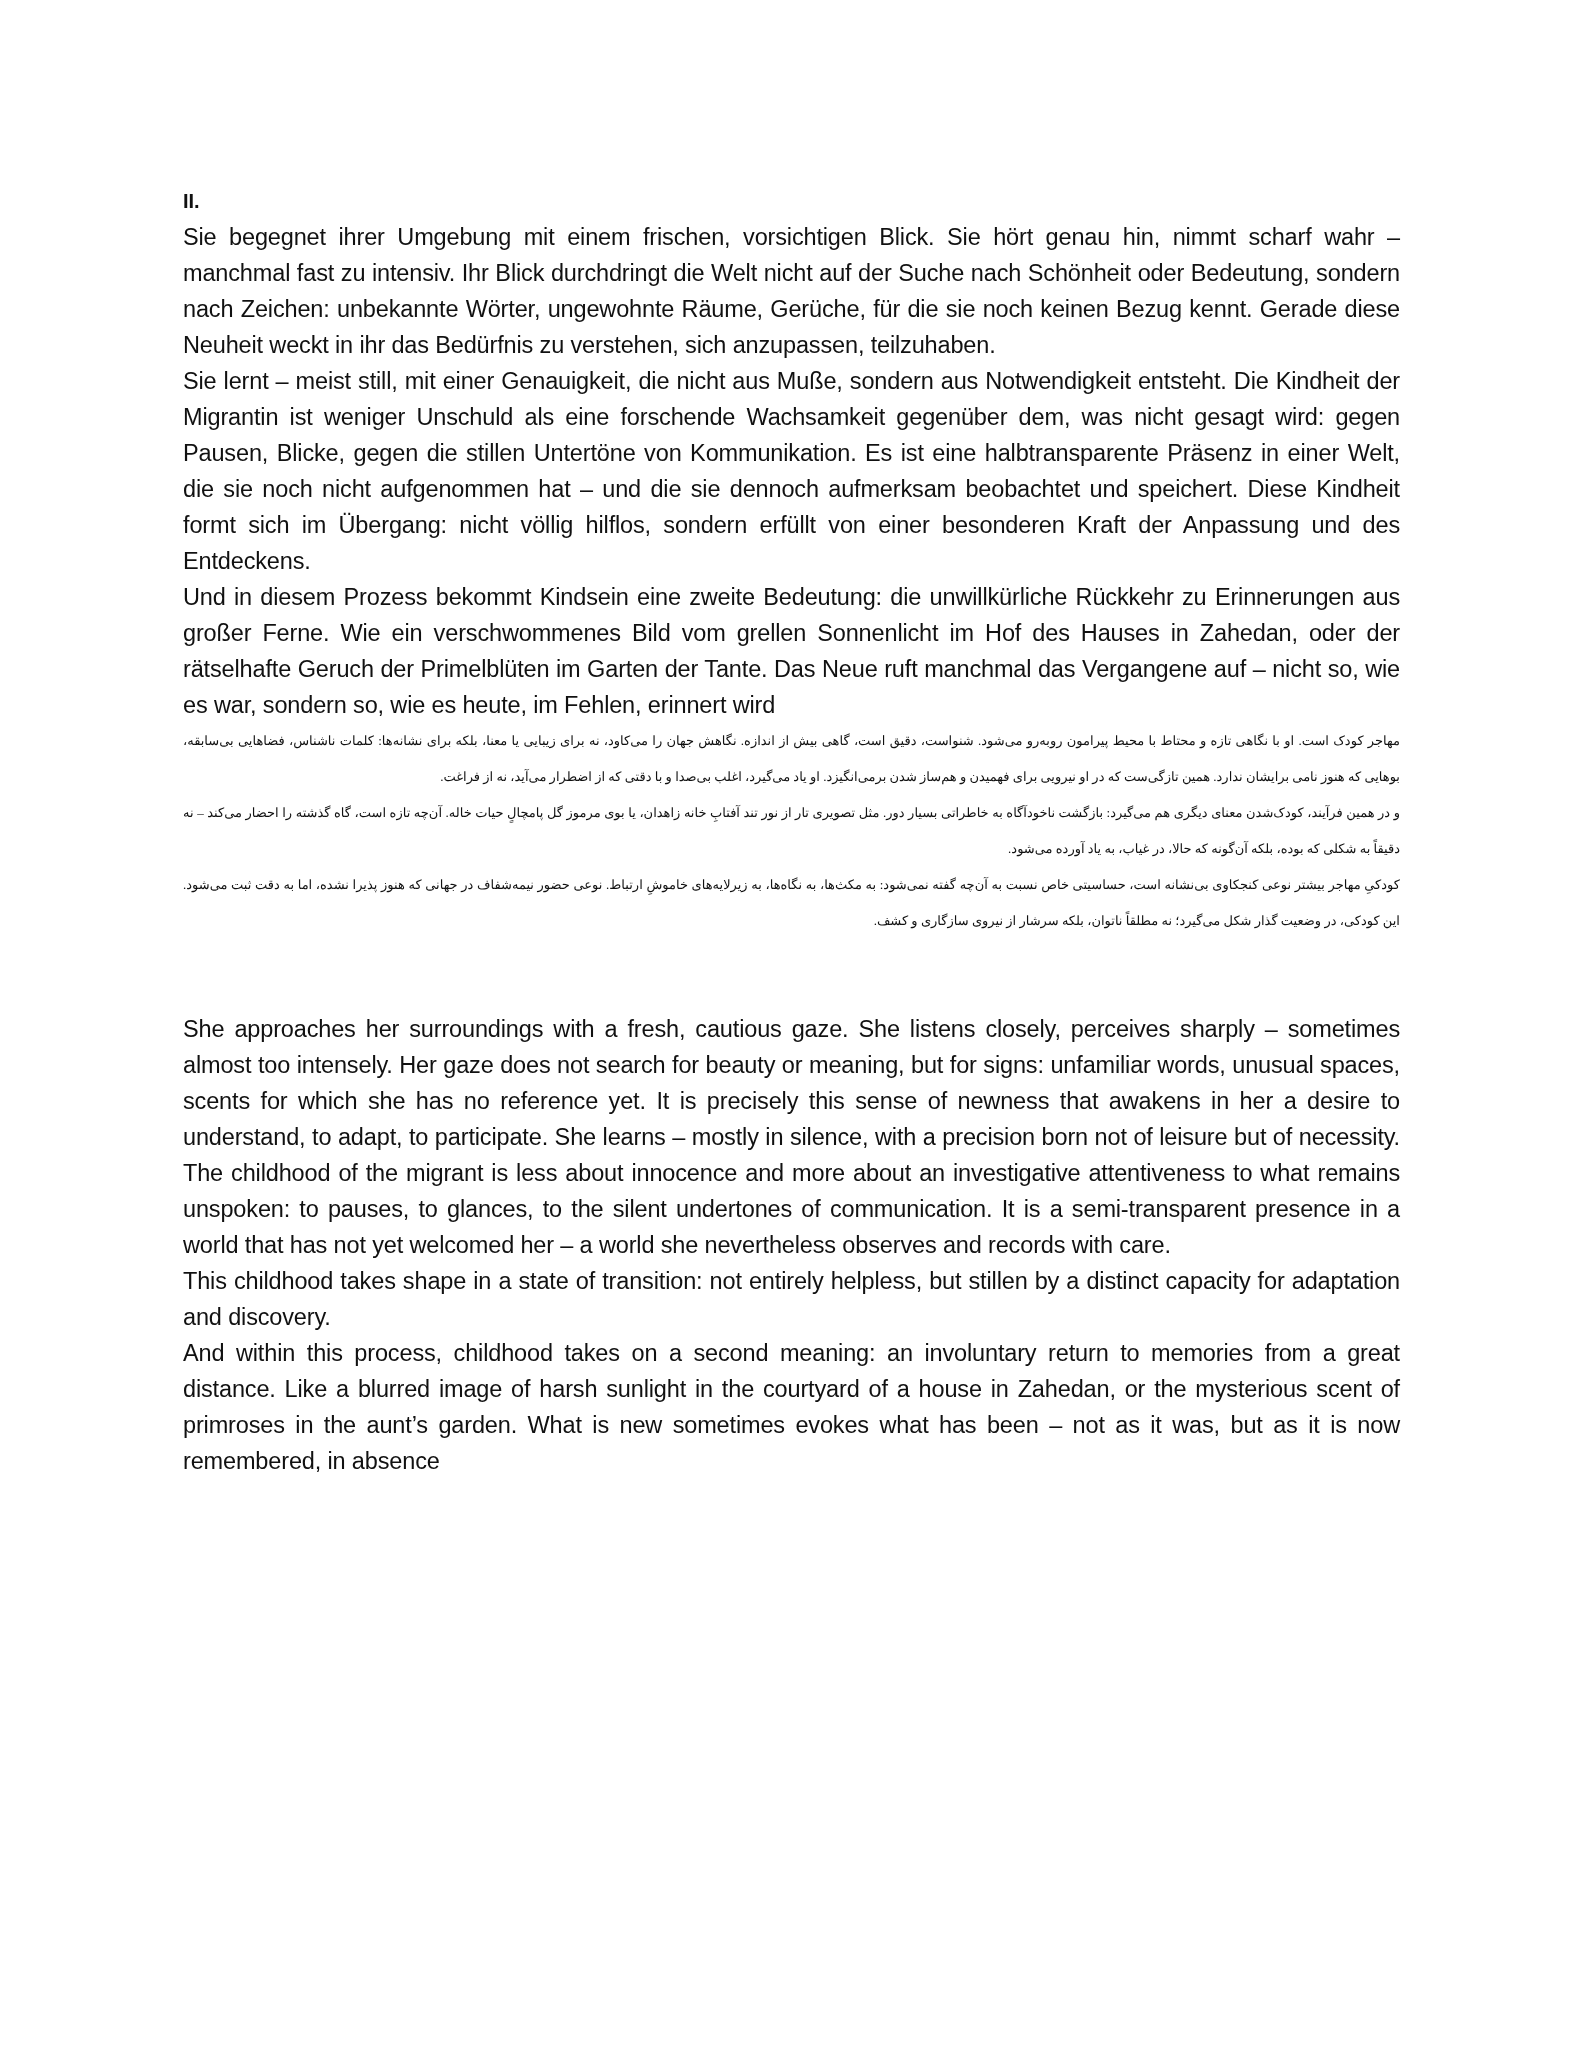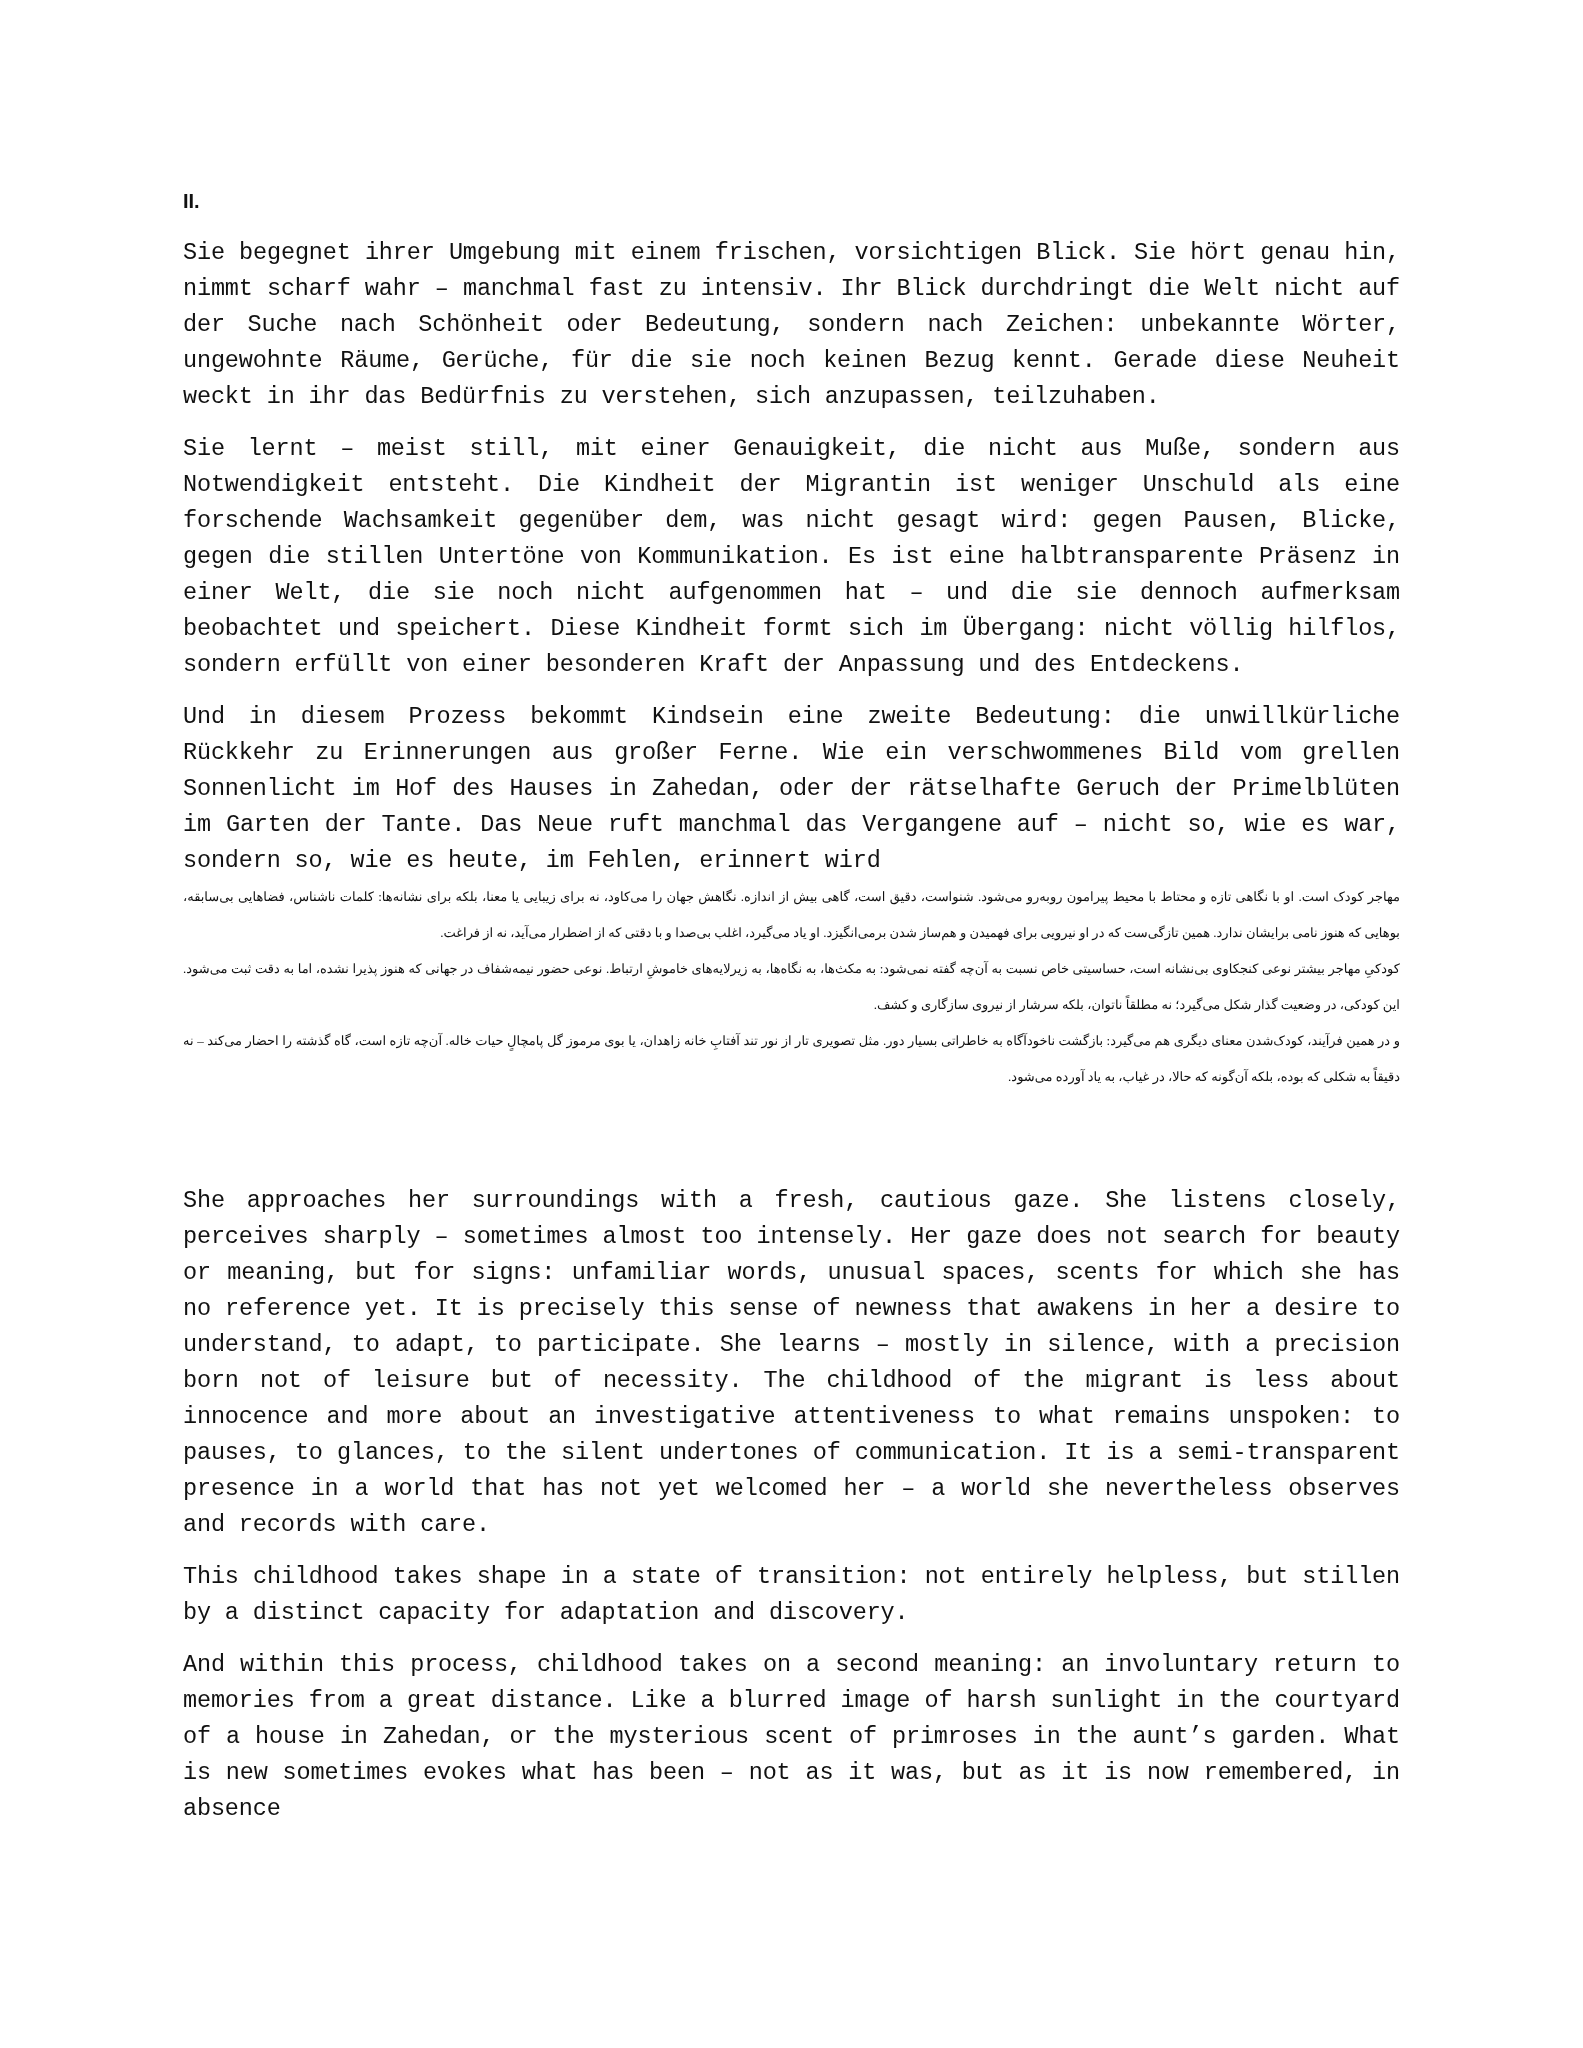--- a/index.html
+++ b/index.html
@@ -18,26 +18,25 @@
       position: absolute;
       left: 183px;
       top: 183px;
       width: 1217px;
     }
     .line, p, h1, h2 {
       margin: 0;
       padding: 0;
     }
     .latin {
-      font-family: Liberation Mono, monospace;
+      font-family: Liberation Sans, sans-serif;
       font-size: 23.5px;
       line-height: 36px;
       text-align: justify;
       letter-spacing: -0.15px;
-      margin-top: 16px;
     }
     .latin.last-left {
       text-align-last: left;
     }
     .heading {
       font-family: "Liberation Sans", sans-serif;
       font-weight: bold;
       font-size: 20px;
       line-height: 36px;
       text-align: left;
@@ -69,22 +68,22 @@
 
   <section>
     <h1 class="heading">II.</h1>
     <p class="latin last-left">Sie begegnet ihrer Umgebung mit einem frischen, vorsichtigen Blick. Sie hört genau hin, nimmt scharf wahr – manchmal fast zu intensiv. Ihr Blick durchdringt die Welt nicht auf der Suche nach Schönheit oder Bedeutung, sondern nach Zeichen: unbekannte Wörter, ungewohnte Räume, Gerüche, für die sie noch keinen Bezug kennt. Gerade diese Neuheit weckt in ihr das Bedürfnis zu verstehen, sich anzupassen, teilzuhaben.</p>
     <p class="latin last-left">Sie lernt – meist still, mit einer Genauigkeit, die nicht aus Muße, sondern aus Notwendigkeit entsteht. Die Kindheit der Migrantin ist weniger Unschuld als eine forschende Wachsamkeit gegenüber dem, was nicht gesagt wird: gegen Pausen, Blicke, gegen die stillen Untertöne von Kommunikation. Es ist eine halbtransparente Präsenz in einer Welt, die sie noch nicht aufgenommen hat – und die sie dennoch aufmerksam beobachtet und speichert. Diese Kindheit formt sich im Übergang: nicht völlig hilflos, sondern erfüllt von einer besonderen Kraft der Anpassung und des Entdeckens.</p>
     <p class="latin last-left">Und in diesem Prozess bekommt Kindsein eine zweite Bedeutung: die unwillkürliche Rückkehr zu Erinnerungen aus großer Ferne. Wie ein verschwommenes Bild vom grellen Sonnenlicht im Hof des Hauses in Zahedan, oder der rätselhafte Geruch der Primelblüten im Garten der Tante. Das Neue ruft manchmal das Vergangene auf – nicht so, wie es war, sondern so, wie es heute, im Fehlen, erinnert wird</p>
   </section>
 
   <section dir="rtl" lang="fa">
     <p class="persian">مهاجر کودک است. او با نگاهی تازه و محتاط با محیط پیرامون روبه‌رو می‌شود. شنواست، دقیق است، گاهی بیش از اندازه. نگاهش جهان را می‌کاود، نه برای زیبایی یا معنا، بلکه برای نشانه‌ها: کلمات ناشناس، فضاهایی بی‌سابقه، بوهایی که هنوز نامی برایشان ندارد. همین تازگی‌ست که در او نیرویی برای فهمیدن و هم‌ساز شدن برمی‌انگیزد. او یاد می‌گیرد، اغلب بی‌صدا و با دقتی که از اضطرار می‌آید، نه از فراغت.</p>
+    <p class="persian">و در همین فرآیند، کودک‌شدن معنای دیگری هم می‌گیرد: بازگشت ناخودآگاه به خاطراتی بسیار دور. مثل تصویری تار از نور تند آفتابِ خانه زاهدان، یا بوی مرموز گل پامچالٍ حیات خاله. آن‌چه تازه است، گاه گذشته را احضار می‌کند – نه دقیقاً به شکلی که بوده، بلکه آن‌گونه که حالا، در غیاب، به یاد آورده می‌شود.</p>
     <p class="persian">کودکیِ مهاجر بیشتر نوعی کنجکاوی بی‌نشانه است، حساسیتی خاص نسبت به آن‌چه گفته نمی‌شود: به مکث‌ها، به نگاه‌ها، به زیرلایه‌های خاموشِ ارتباط. نوعی حضور نیمه‌شفاف در جهانی که هنوز پذیرا نشده، اما به دقت ثبت می‌شود. این کودکی، در وضعیت گذار شکل می‌گیرد؛ نه مطلقاً ناتوان، بلکه سرشار از نیروی سازگاری و کشف.</p>
-    <p class="persian">و در همین فرآیند، کودک‌شدن معنای دیگری هم می‌گیرد: بازگشت ناخودآگاه به خاطراتی بسیار دور. مثل تصویری تار از نور تند آفتابِ خانه زاهدان، یا بوی مرموز گل پامچالٍ حیات خاله. آن‌چه تازه است، گاه گذشته را احضار می‌کند – نه دقیقاً به شکلی که بوده، بلکه آن‌گونه که حالا، در غیاب، به یاد آورده می‌شود.</p>
   </section>
 
   <div class="gap"></div>
 
   <section>
     <p class="latin last-left">She approaches her surroundings with a fresh, cautious gaze. She listens closely, perceives sharply – sometimes almost too intensely. Her gaze does not search for beauty or meaning, but for signs: unfamiliar words, unusual spaces, scents for which she has no reference yet. It is precisely this sense of newness that awakens in her a desire to understand, to adapt, to participate. She learns – mostly in silence, with a precision born not of leisure but of necessity. The childhood of the migrant is less about innocence and more about an investigative attentiveness to what remains unspoken: to pauses, to glances, to the silent undertones of communication. It is a semi-transparent presence in a world that has not yet welcomed her – a world she nevertheless observes and records with care.</p>
     <p class="latin last-left">This childhood takes shape in a state of transition: not entirely helpless, but stillen by a distinct capacity for adaptation and discovery.</p>
     <p class="latin last-left">And within this process, childhood takes on a second meaning: an involuntary return to memories from a great distance. Like a blurred image of harsh sunlight in the courtyard of a house in Zahedan, or the mysterious scent of primroses in the aunt’s garden. What is new sometimes evokes what has been – not as it was, but as it is now remembered, in absence</p>
   </section>
 

